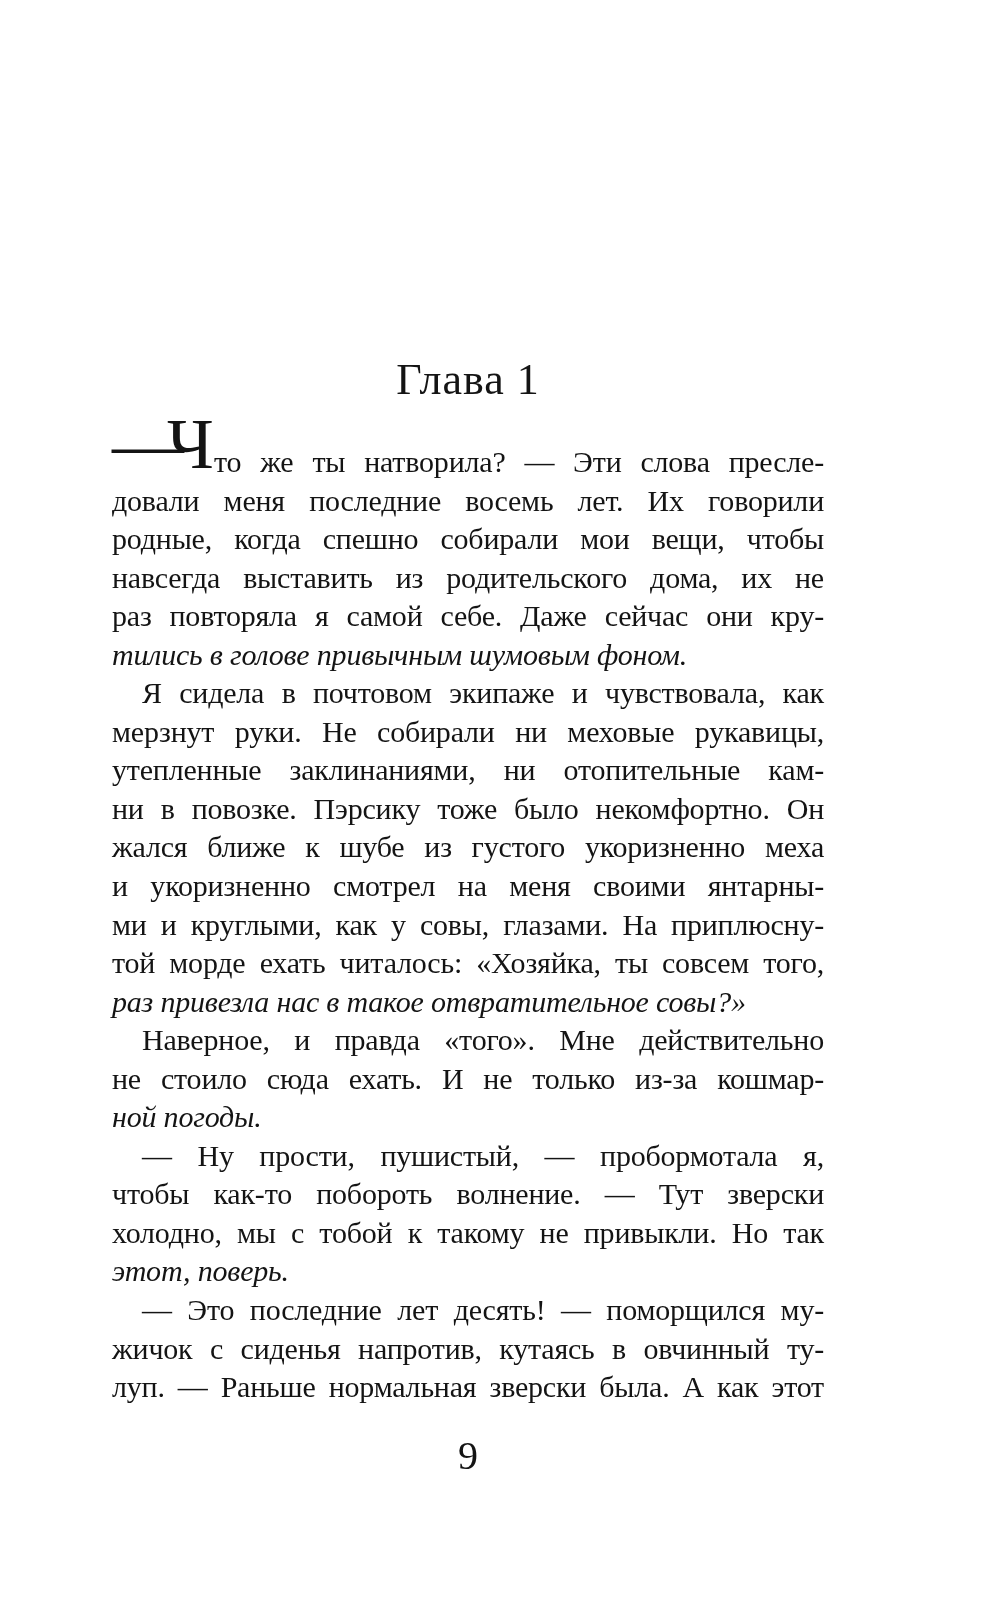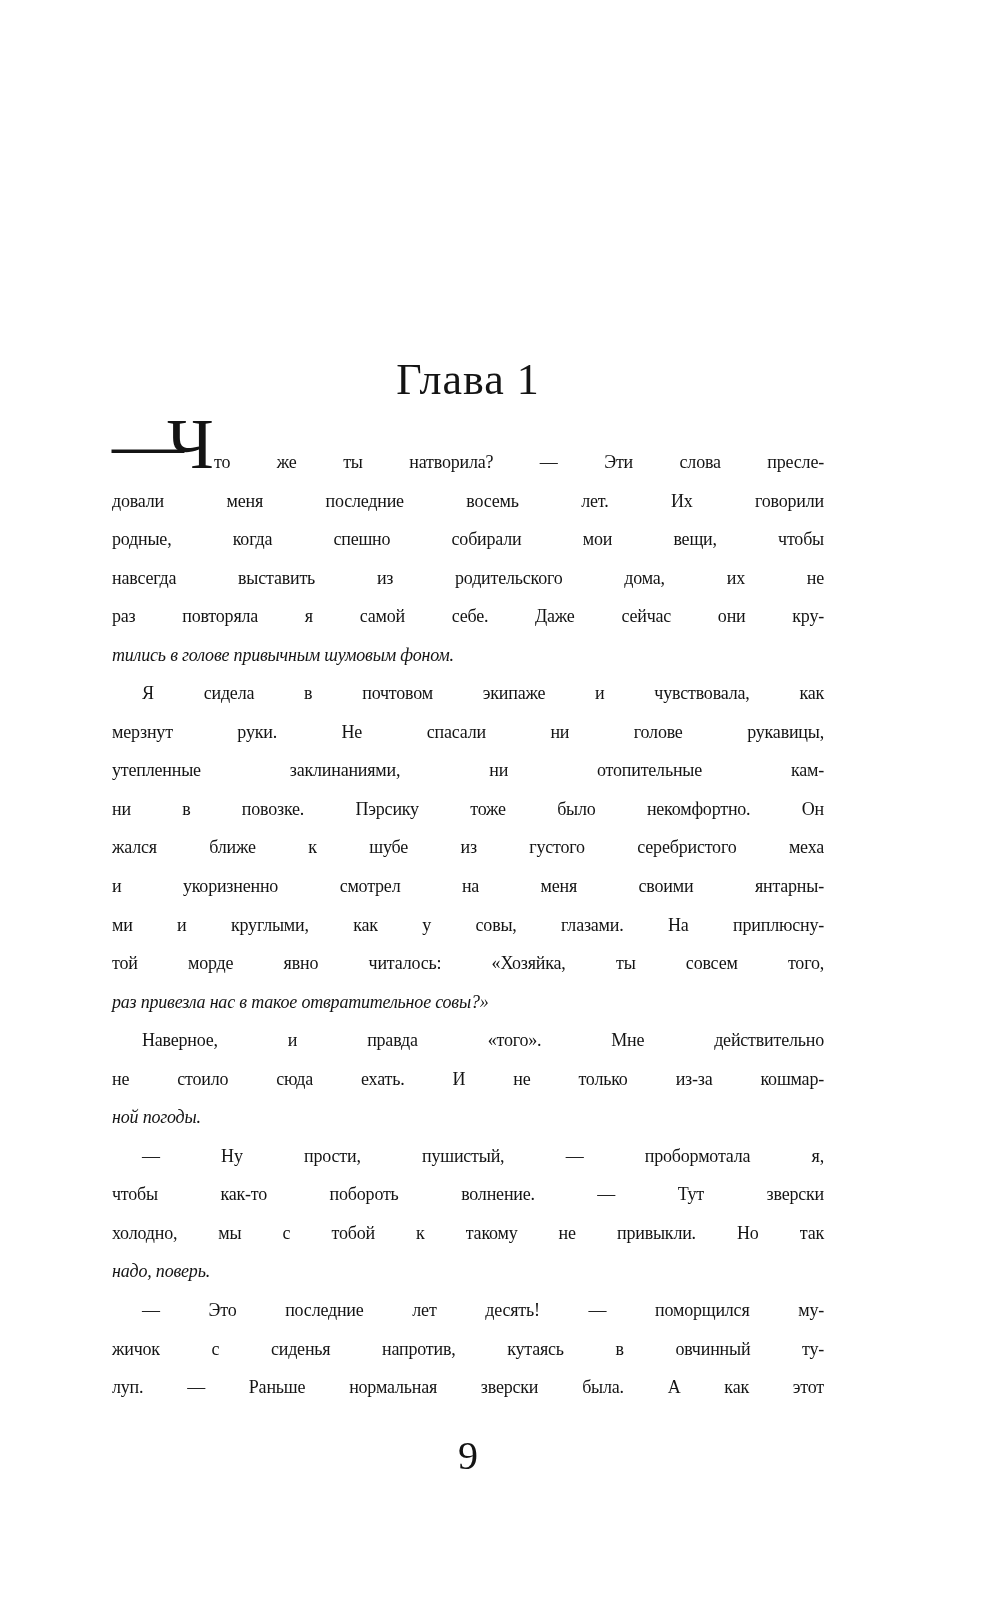--- a/index.html
+++ b/index.html
@@ -25,21 +25,21 @@
     font-size: 44px;
     line-height: 1;
     letter-spacing: 1px;
     white-space: nowrap;
   }
   .body-text {
     position: absolute;
     left: 112px;
     top: 443px;
     width: 712px;
-    font-size: 18px;
+    font-size: 30px;
     line-height: 38.55px;
     letter-spacing: -0.2px;
   }
   .jline {
     text-align: justify;
     text-align-last: justify;
     white-space: normal;
     height: 38.55px;
     overflow: visible;
   }
@@ -82,34 +82,34 @@
   <div class="opening-initial">—Ч</div>
 
   <div class="body-text">
       <div class="jline opening-first">то же ты натворила? — Эти слова пресле-</div>
       <div class="jline">довали меня последние восемь лет. Их говорили</div>
       <div class="jline">родные, когда спешно собирали мои вещи, чтобы</div>
       <div class="jline">навсегда выставить из родительского дома, их не</div>
       <div class="jline">раз повторяла я самой себе. Даже сейчас они кру-</div>
       <div class="jline lastline">тились в голове привычным шумовым фоном.</div>
       <div class="jline indent">Я сидела в почтовом экипаже и чувствовала, как</div>
-      <div class="jline">мерзнут руки. Не спасали ни голове рукавицы,</div>
+      <div class="jline">мерзнут руки. Не собирали ни меховые рукавицы,</div>
       <div class="jline">утепленные заклинаниями, ни отопительные кам-</div>
       <div class="jline">ни в повозке. Пэрсику тоже было некомфортно. Он</div>
-      <div class="jline">жался ближе к шубе из густого серебристого меха</div>
+      <div class="jline">жался ближе к шубе из густого укоризненно меха</div>
       <div class="jline">и укоризненно смотрел на меня своими янтарны-</div>
       <div class="jline">ми и круглыми, как у совы, глазами. На приплюсну-</div>
-      <div class="jline">той морде явно читалось: «Хозяйка, ты совсем того,</div>
+      <div class="jline">той морде ехать читалось: «Хозяйка, ты совсем того,</div>
       <div class="jline lastline">раз привезла нас в такое отвратительное совы?»</div>
       <div class="jline indent">Наверное, и правда «того». Мне действительно</div>
       <div class="jline">не стоило сюда ехать. И не только из-за кошмар-</div>
       <div class="jline lastline">ной погоды.</div>
       <div class="jline indent">— Ну прости, пушистый, — пробормотала я,</div>
       <div class="jline">чтобы как-то побороть волнение. — Тут зверски</div>
       <div class="jline">холодно, мы с тобой к такому не привыкли. Но так</div>
-      <div class="jline lastline">надо, поверь.</div>
+      <div class="jline lastline">этот, поверь.</div>
       <div class="jline indent">— Это последние лет десять! — поморщился му-</div>
       <div class="jline">жичок с сиденья напротив, кутаясь в овчинный ту-</div>
       <div class="jline">луп. — Раньше нормальная зверски была. А как этот</div>
     </div>
 
   <div class="page-number">9</div>
 </div>
 
 </body></html>

